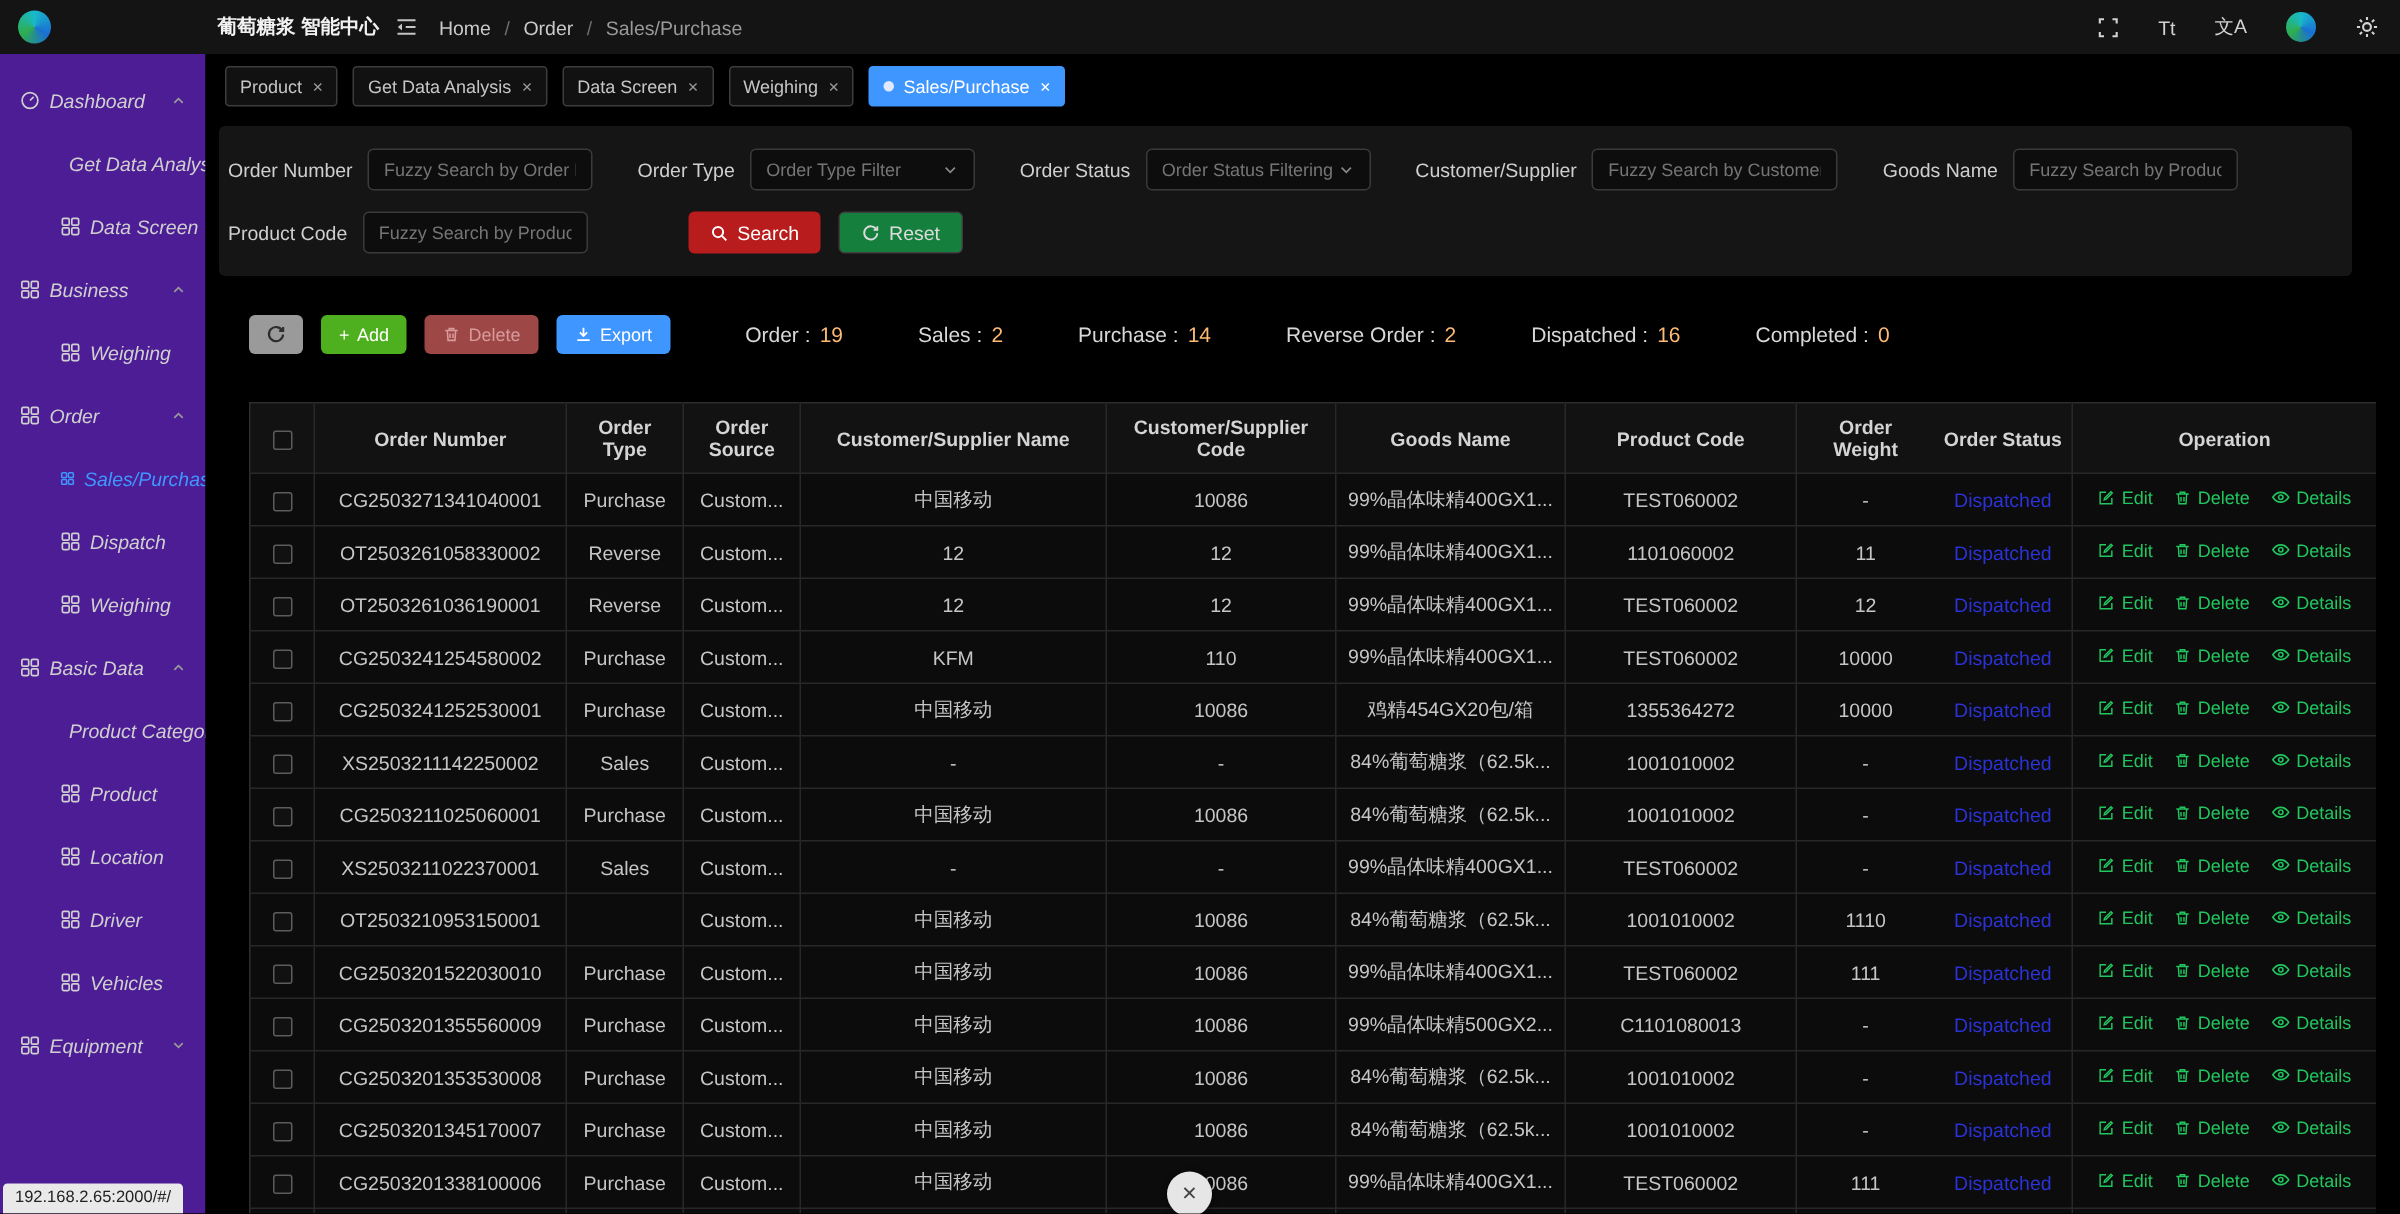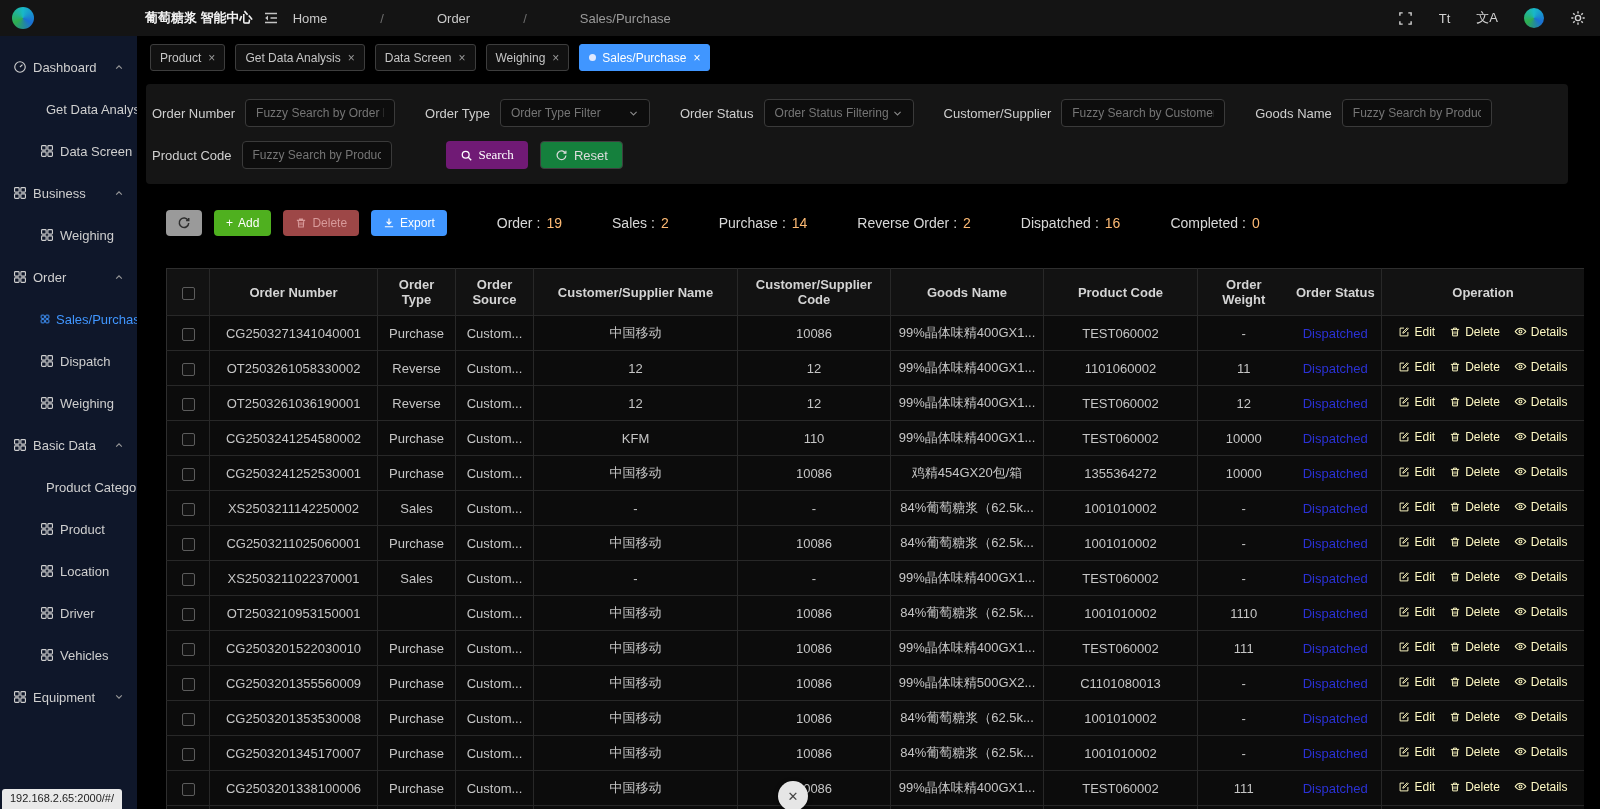--- a/index.html
+++ b/index.html
@@ -5,30 +5,30 @@
   * { margin:0; padding:0; box-sizing:border-box; }
   html,body { width:1600px; height:809px; overflow:hidden; background:#000; font-family:"Liberation Sans","DejaVu Sans",sans-serif; }
   .app { position:relative; width:1600px; height:809px; }
 
   
   .topbar { height:36px; background:#141414; display:flex; align-items:center; padding:0 14px 0 12px; }
   .logo-area { display:flex; align-items:center; width:125px; flex:0 0 auto; }
   .logo { width:22px; height:22px; border-radius:50%; background:conic-gradient(#18b9c9,#1a6fd4,#2fae4e,#18b9c9); display:flex; align-items:center; justify-content:center; color:#fff; font-size:10px; font-weight:bold; }
   .app-title { color:#f2f2f2; font-size:13px; font-weight:bold; margin-left:8px; white-space:nowrap; }
   .bc-collapse { margin:0 14px 0 10px; color:#c4c4c4; cursor:pointer; }
-  .breadcrumb { display:flex; align-items:center; font-size:13px; color:#c9c9c9;gap:44px; }
+  .breadcrumb { display:flex; align-items:center; font-size:13px; color:#c9c9c9; }
   .breadcrumb .sep { color:#6d6d6d; margin:0 9px; }
   .breadcrumb .current { color:#9a9a9a; }
   .top-icons { margin-left:auto; display:flex; align-items:center; gap:26px; color:#d2d2d2; }
   .tool-text { font-size:13px; color:#d2d2d2; letter-spacing:0; cursor:pointer; }
   .avatar { width:20px; height:20px; border-radius:50%; background:conic-gradient(#18b9c9,#1a6fd4,#2fae4e,#18b9c9); }
 
   
   .shell { display:flex; height:773px; }
-  .sidebar { width:137px; flex:0 0 auto; background:#0f172a; padding-top:10px; overflow:hidden; }
+  .sidebar { width:137px; flex:0 0 auto; background:#4c1d95; padding-top:10px; overflow:hidden;font-style:italic; }
   .side-item { height:42px; display:flex; align-items:center; font-size:13px; color:#cfcfcf; cursor:pointer; padding-left:13px; }
   .side-item.lvl1 { padding-left:40px; }
   .side-item.active { color:#4096ff; }
   .side-item .s-label { margin-left:6px; white-space:nowrap; }
   .side-item .ic svg { display:block; }
   .side-item .arrow { margin-left:auto; margin-right:13px; color:#9a9a9a; }
 
   main { flex:1; min-width:0; background:#000; display:flex; flex-direction:column; position:relative; }
 
   
@@ -45,21 +45,21 @@
   .f-row + .f-row { margin-top:14px; }
   .f-group { display:flex; align-items:center; margin-right:30px; }
   .f-label { font-size:13px; color:#cfcfcf; margin-right:10px; white-space:nowrap; }
   .f-input, .f-select { width:150px; height:28px; background:#0d0d0d; border:1px solid #3a3a3a; border-radius:4px; color:#bbb; font-size:12px; padding:0 10px; font-family:inherit; }
   .f-input::placeholder { color:#757575; }
   .f-input.wide { width:164px; }
   .f-select { display:flex; align-items:center; justify-content:space-between; cursor:pointer; }
   .f-select .sel-ph { color:#757575; white-space:nowrap; overflow:hidden; }
   .f-select .ic { color:#8a8a8a; }
   .btn { height:28px; display:inline-flex; align-items:center; gap:6px; border:none; border-radius:4px; font-size:13px; cursor:pointer; padding:0 14px; font-family:inherit; }
-  .btn-search { background:#701a75; color:#fff; margin-left:24px;font-family:Liberation Serif, serif; }
+  .btn-search { background:#b91c1c; color:#fff; margin-left:37px; }
   .btn-reset { background:#15803d; color:#dcdcdc; border:1px solid #3f3f3f; margin-left:12px; }
 
   
   .toolbar { margin:26px 0 0 29px; display:flex; align-items:center; }
   .tb-btn { height:26px; display:inline-flex; align-items:center; gap:5px; border:none; border-radius:4px; font-size:12px; cursor:pointer; padding:0 12px; margin-right:12px; font-family:inherit; }
   .tb-refresh { background:#9a9a9a; color:#2e2e2e; padding:0 11px; }
   .tb-add { background:#4fb01f; color:#fff; }
   .tb-del { background:#9d4747; color:#d89a9a; }
   .tb-export { background:#4096ff; color:#fff; }
   .stats { display:flex; align-items:center; gap:50px; margin-left:38px; font-size:14px; }
@@ -70,21 +70,21 @@
   
   .table-wrap { margin:32px 0 0 29px; width:1418px; flex:1; overflow:hidden; }
   table { width:1418px; border-collapse:collapse; table-layout:fixed; background:#0c0c0c; }
   th, td { border-bottom:1px solid #282828; border-right:1px solid #282828; text-align:center; color:#c6c6c6; overflow:hidden; white-space:normal; }
   th { height:47px; font-size:13px; font-weight:bold; color:#d4d4d4; background:#121212; padding:4px 6px; }
   td { height:35px; font-size:13px; padding:0 4px; white-space:nowrap; }
   table { border:1px solid #2e2e2e; }
   th.no-br, td.no-br { border-right:none; }
   .cb { width:13px; height:13px; border:1px solid #5c5c5c; border-radius:2px; display:inline-block; background:#111; vertical-align:middle; cursor:pointer; }
   .status-badge { color:#2b32d6; }
-  .op-link { color:#fef9c3; text-decoration:none; display:inline-flex; align-items:center; gap:4px; margin:0 7px; font-size:12px; cursor:pointer; }
+  .op-link { color:#22c55e; text-decoration:none; display:inline-flex; align-items:center; gap:4px; margin:0 7px; font-size:12px; cursor:pointer; }
   tr.partial td { border-bottom:none; }
 
   .ic { display:inline-flex; }
   .ic svg { display:block; }
 
   
   .url-tooltip { position:absolute; left:2px; bottom:0; background:#e9e9e9; color:#222; font-size:11px; padding:3px 8px 5px 8px; border-radius:3px 3px 0 0; z-index:30; }
   .float-btn { position:absolute; left:778px; top:781px; width:30px; height:30px; border-radius:50%; background:#e6e6e6; color:#444; display:flex; align-items:center; justify-content:center; font-size:13px; z-index:30; cursor:pointer; box-shadow:0 1px 4px rgba(0,0,0,.6); }
 </style>
 </head>

